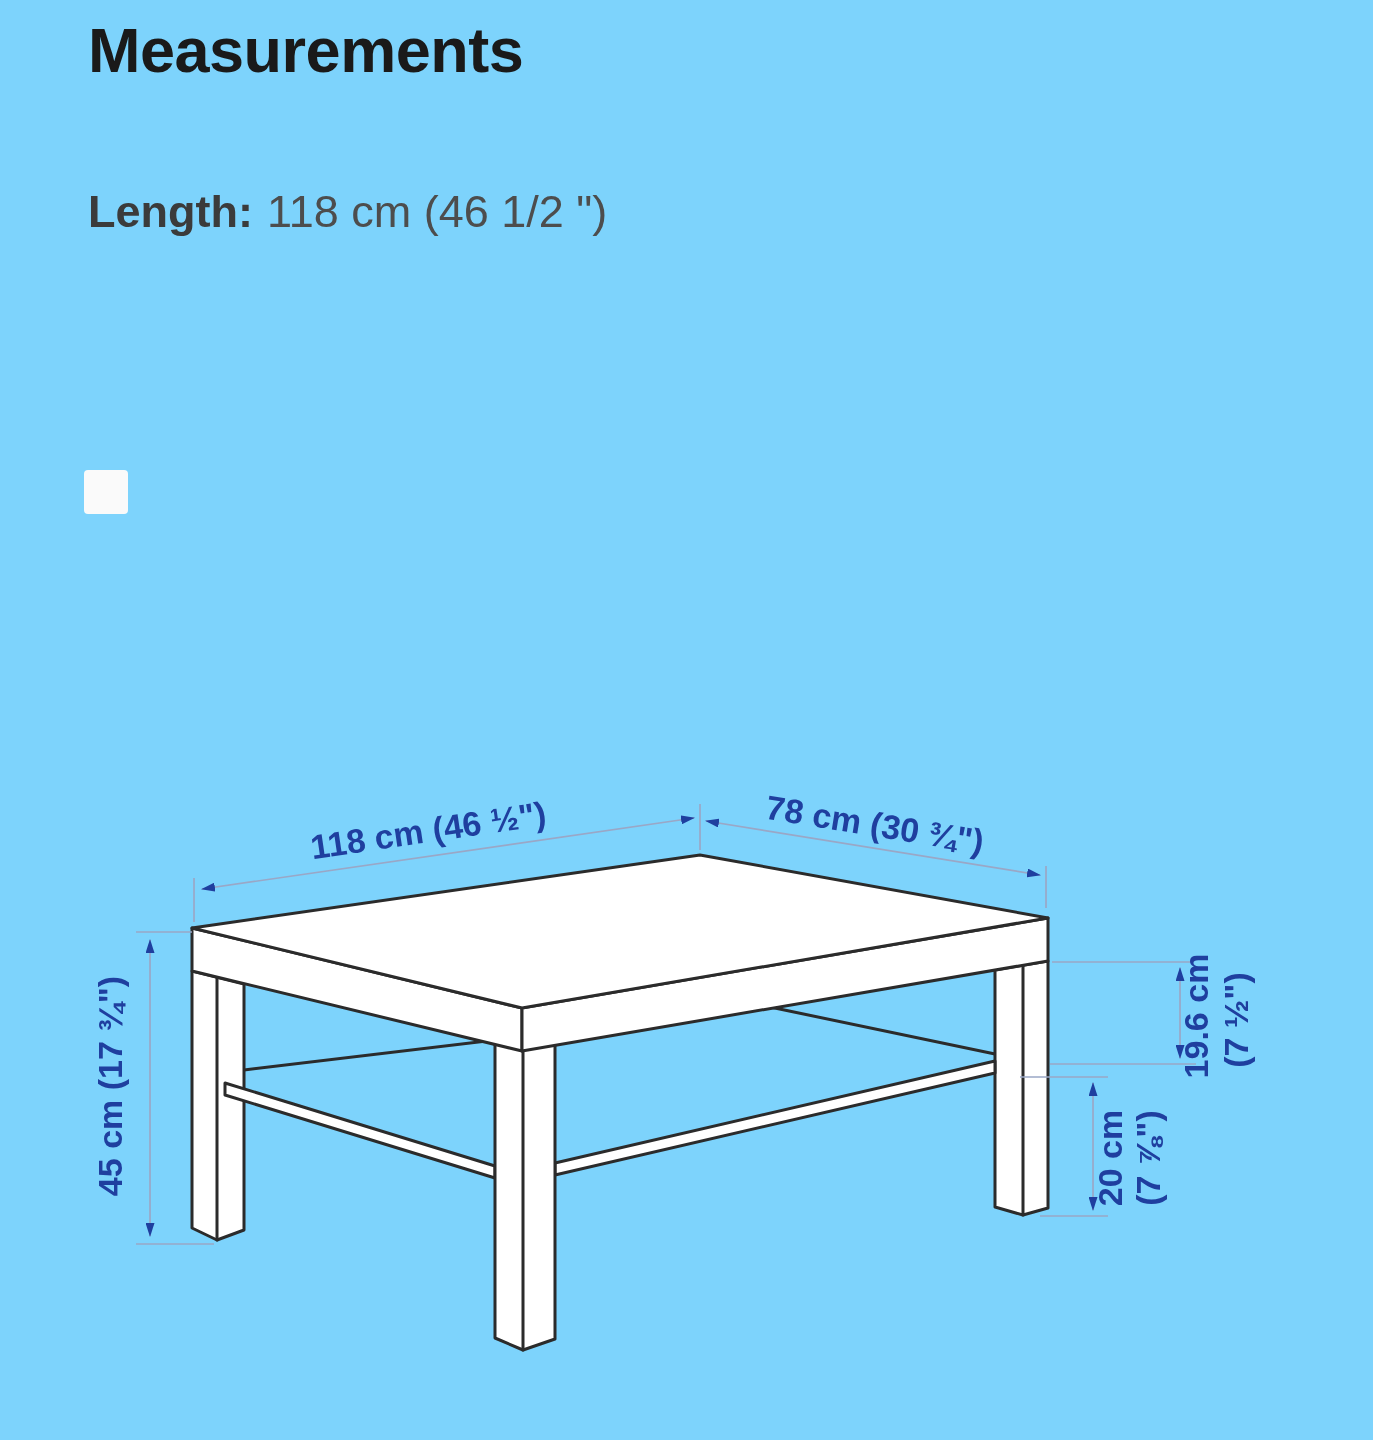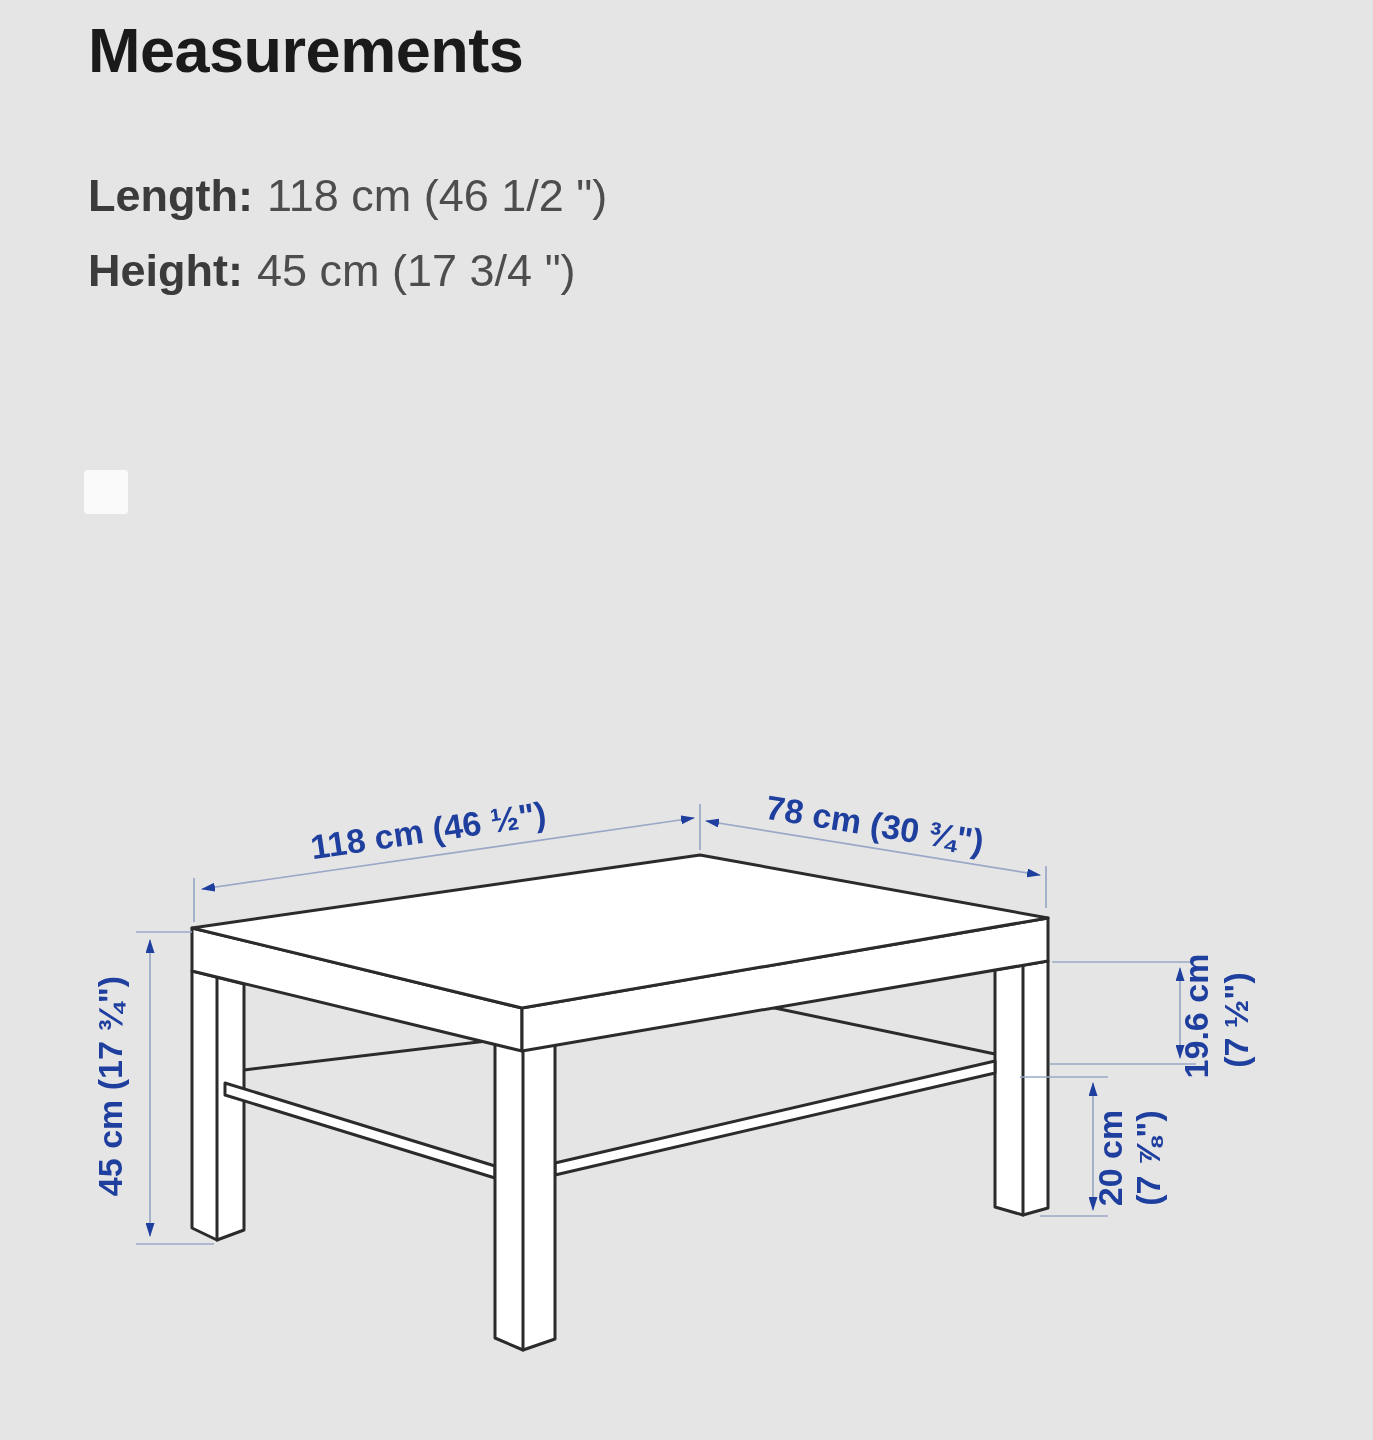--- a/index.html
+++ b/index.html
@@ -4,38 +4,38 @@
 <style>
   html, body {
     margin: 0;
     padding: 0;
     background: #ffffff;
   }
   .canvas {
     position: relative;
     width: 1373px;
     height: 1440px;
-    background: #e5e5e5;
+    background: #7dd3fc;
     overflow: hidden;
     font-family: "Liberation Sans", sans-serif;
   }
   .page-title {
     position: absolute;
     left: 88px;
     top: 14px;
     margin: 0;
     font-size: 63px;
     font-weight: bold;
     color: #1a1a1a;
     letter-spacing: -0.5px;
   }
   .specs {
     position: absolute;
     left: 88px;
-    top: 158px;
+    top: 174px;
   }
   .spec-row {
     margin: 0;
     font-size: 45px;
     line-height: 75px;
     color: #4d4d4d;
     white-space: nowrap;
   }
   .spec-label {
     font-weight: bold;
@@ -65,21 +65,20 @@
 </style>
 </head>
 <body>
 
 <div class="canvas">
 
   <h1 class="page-title">Measurements</h1>
 
   <div class="specs">
     <p class="spec-row"><span class="spec-label">Length:</span><span class="spec-value">118 cm (46 1/2 ")</span></p>
-    <p class="spec-row"><span class="spec-label">Height:</span><span class="spec-value">45 cm (17 3/4 ")</span></p>
   </div>
 
   <div class="ghost-square"></div>
 
   <svg class="diagram" width="1373" height="1440" viewBox="0 0 1373 1440">
     <defs>
       <marker id="arr" viewBox="0 0 14 9" refX="13" refY="4.5" markerWidth="14" markerHeight="9" markerUnits="userSpaceOnUse" orient="auto-start-reverse">
         <path d="M0,0 L14,4.5 L0,9 Z" fill="#1f3f9f"></path>
       </marker>
     </defs>

